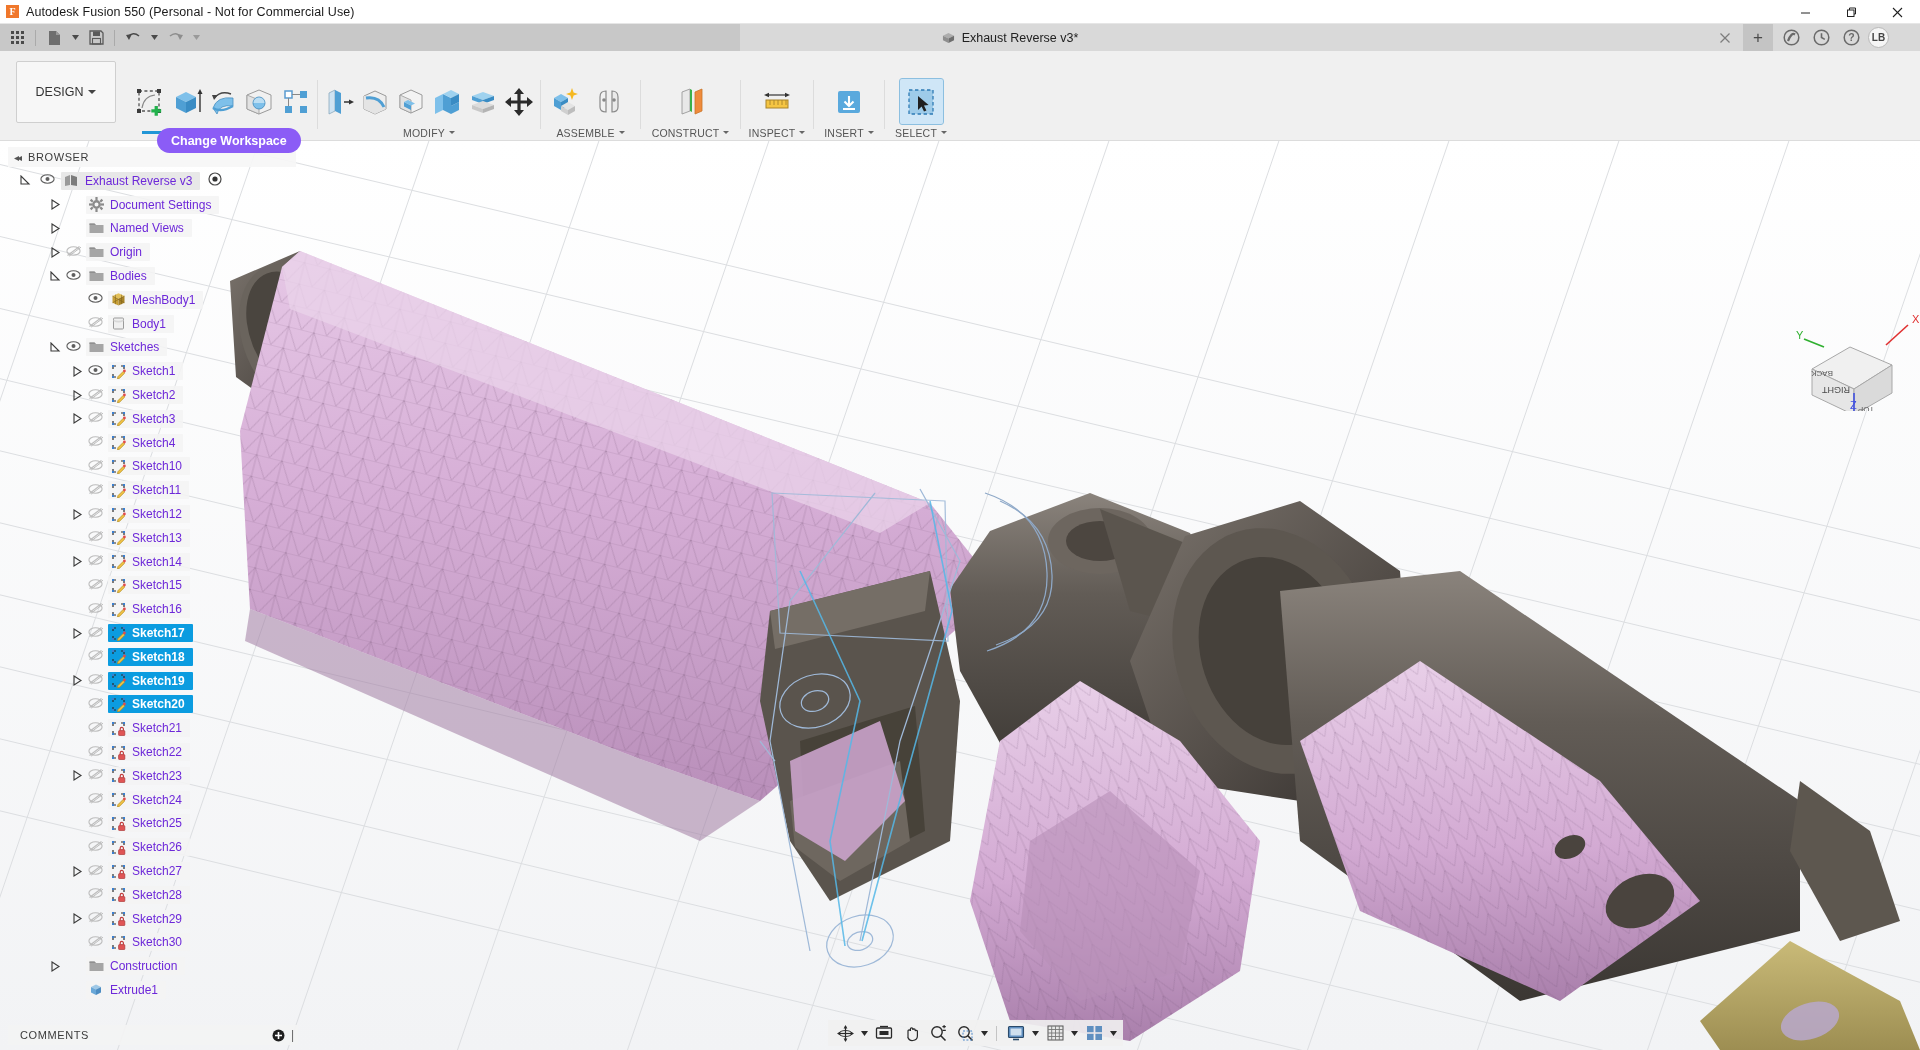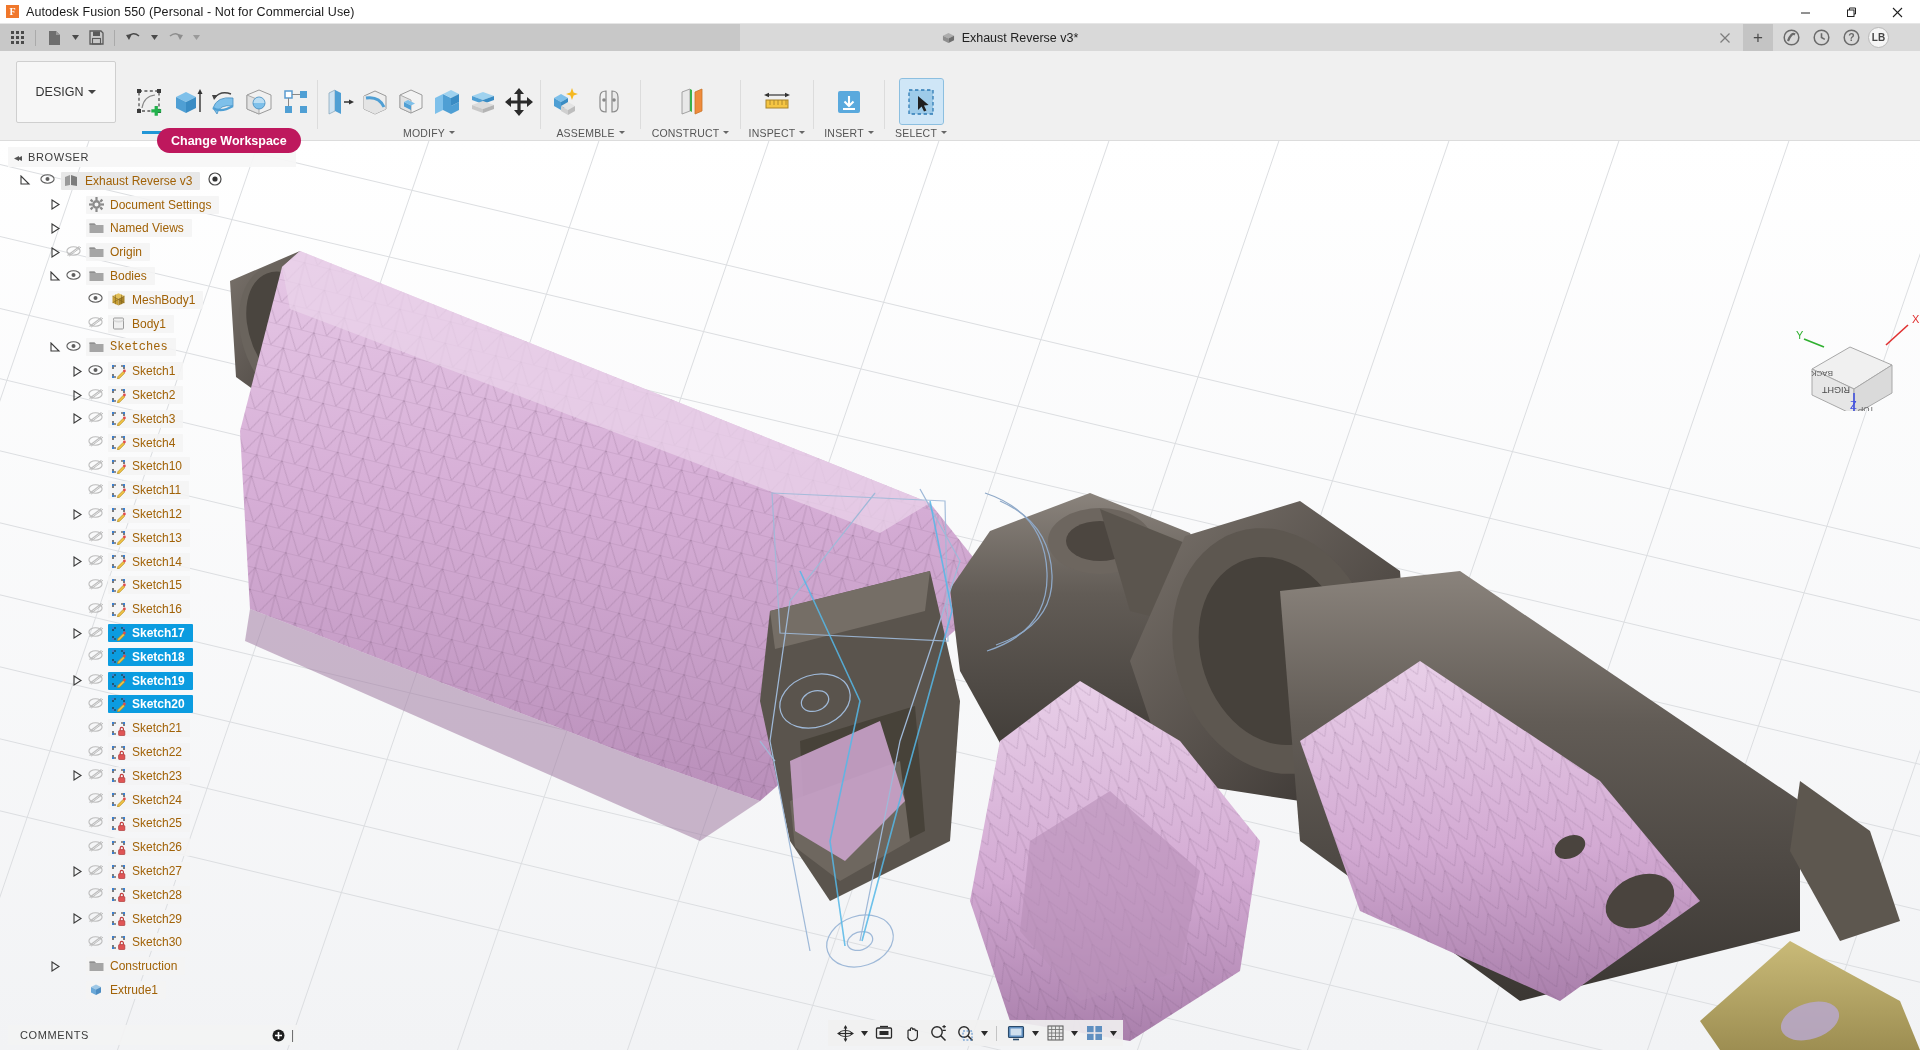--- a/index.html
+++ b/index.html
@@ -129,21 +129,21 @@
   .tree { position:absolute; left:0; top:28px; width:302px; }
   .trow { position:relative; height:23.8px; display:flex; align-items:center; }
   .tw { position:absolute; width:14px; height:14px; display:flex; align-items:center; justify-content:center; }
   .tlabelwrap {
     display:inline-flex; align-items:center; gap:6px; height:18px; padding:0 8px 0 3px;
     background:rgba(244,244,244,0.88); border-radius:1px;
   }
   .trow.root .tlabelwrap { background:rgba(230,230,230,0.92); }
   .trow.sel .tlabelwrap { background:#0b9ce0; }
   .trow.sel .tlabel { color:#fff; font-weight:bold; }
-  .tlabel { white-space:nowrap; font-size:12px; color:#a16207; }
+  .tlabel { white-space:nowrap; font-size:12px; color:#6d28d9; }
   .eye { width:15px; height:15px; }
   .ticon { width:15px; height:15px; }
 
   
   .comments {
     position:absolute; left:8px; top:1025px; width:290px; height:20px;
     background:rgba(243,243,243,0.93); display:flex; align-items:center;
     padding:0 4px 0 12px; justify-content:space-between;
   }
   .comments-label { font-size:11px; color:#3b3b3b; letter-spacing:0.6px; }
@@ -151,21 +151,21 @@
     position:absolute; left:828px; top:1020px; height:26px;
     background:rgba(241,241,241,0.9); display:flex; align-items:center; padding:0 4px; gap:1px;
   }
   .nav-ic { width:26px; height:24px; display:flex; align-items:center; justify-content:center; }
   .nav-caret { width:11px; height:24px; display:flex; align-items:center; justify-content:center; }
   .nav-sep { width:1px; height:15px; background:#c4c4c4; margin:0 5px; }
 
   
   .tooltip {
     position:absolute; left:157px; top:128px; height:25px;
-    background:#be185d; color:#fff; border-radius:13px;
+    background:#8b5cf6; color:#fff; border-radius:13px;
     display:flex; align-items:center; padding:0 14px;
     font-size:12.5px; font-weight:bold; z-index:50;
   }
   
   .viewcube { position:absolute; left:1790px; top:140px; width:130px; height:130px; }
 </style>
 </head>
 <body>
 
 <div id="app">
@@ -857,21 +857,21 @@
             <span class="tw" style="left: 48px;">
               <svg width="11" height="11" viewBox="0 0 11 11">
                 <polygon points="1,9 9,9 1,1" fill="none" stroke="#3a3a3a" stroke-width="1.1"></polygon>
               </svg>
             </span>
             <span style="width: 66px;"></span>
             <span class="eye"><svg width="15" height="12" viewBox="0 0 15 12">
                 <ellipse cx="7.5" cy="6" rx="6.6" ry="4.2" fill="none" stroke="#5e5e5e" stroke-width="1.1"></ellipse>
                 <circle cx="7.5" cy="6" r="2" fill="#5e5e5e"></circle>
               </svg></span>
-            <span class="tlabelwrap" style="margin-left: 5px; font-family: Liberation Mono, monospace;">
+            <span class="tlabelwrap" style="margin-left: 5px;">
               <span class="ticon"><svg viewBox="0 0 15 13" width="15" height="13">
                   <path d="M0.5 2.5h5l1.4 1.6h7.6v8H0.5z" fill="#a5a5a5"></path>
                   <path d="M0.5 2.5h5l1.4 1.6H0.5z" fill="#8f8f8f"></path>
                 </svg></span>
               <span class="tlabel">Sketches</span>
             </span>
           </div>
           <div class="trow">
             <span class="tw" style="left: 70px;">
               <svg width="11" height="11" viewBox="0 0 11 11">

